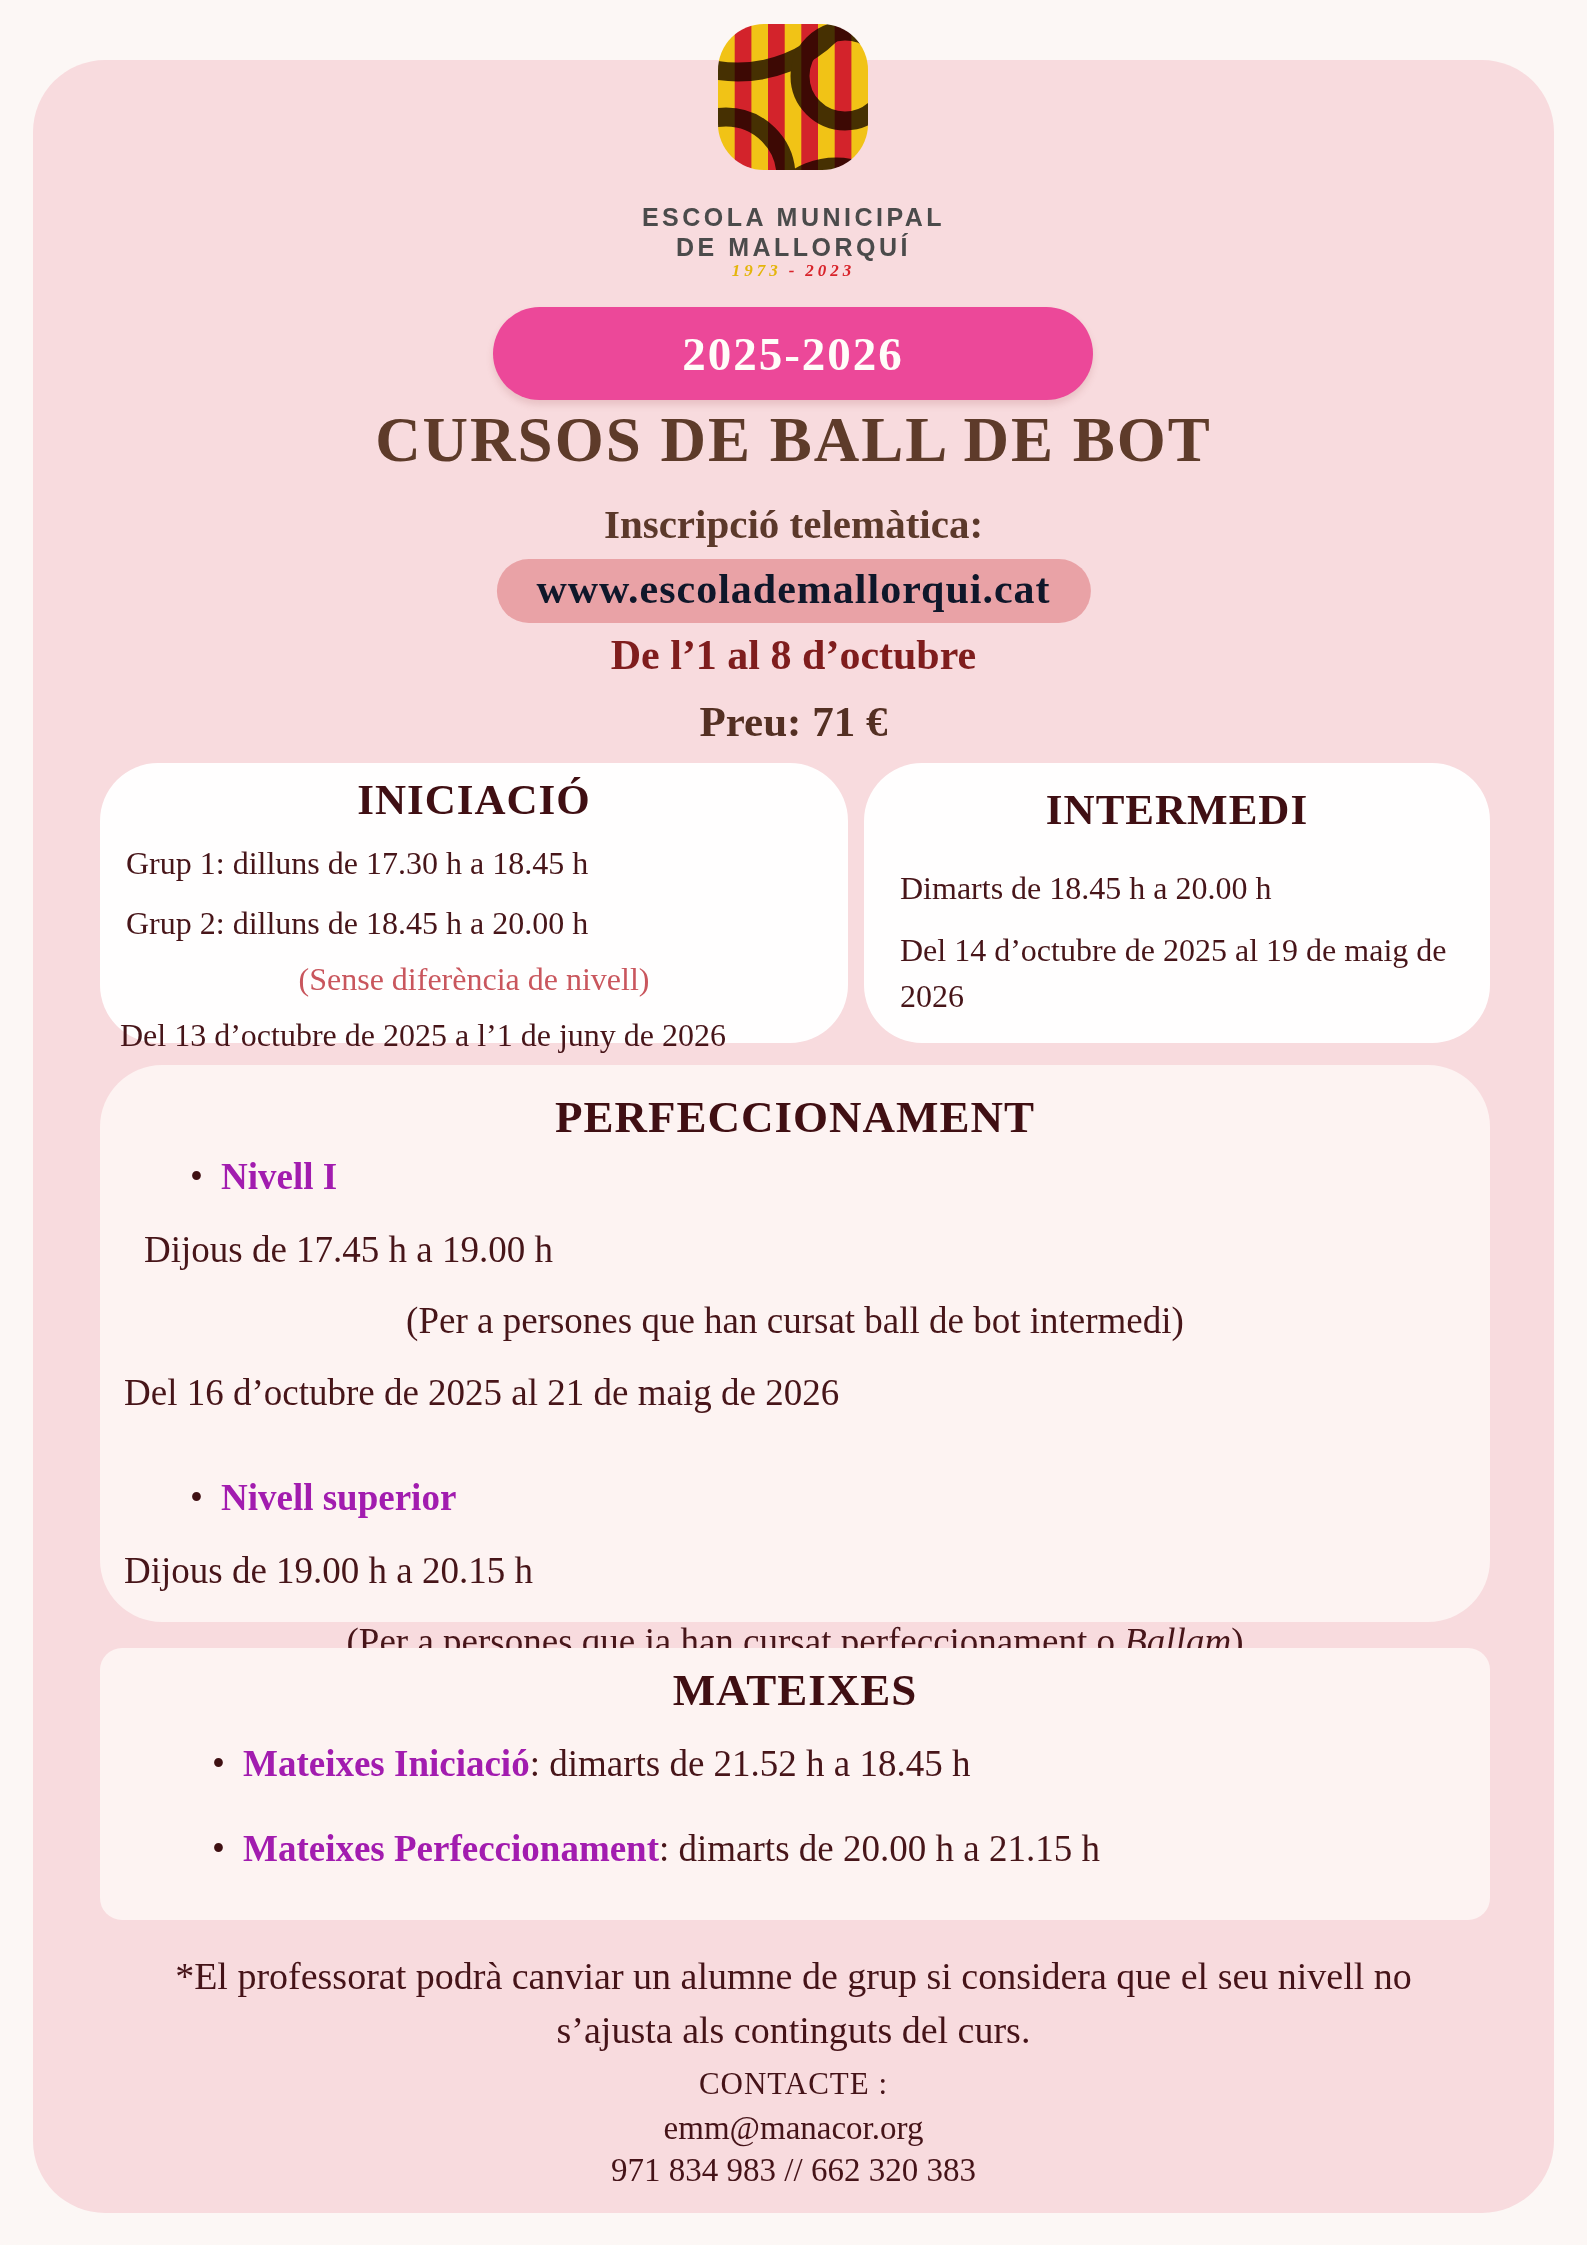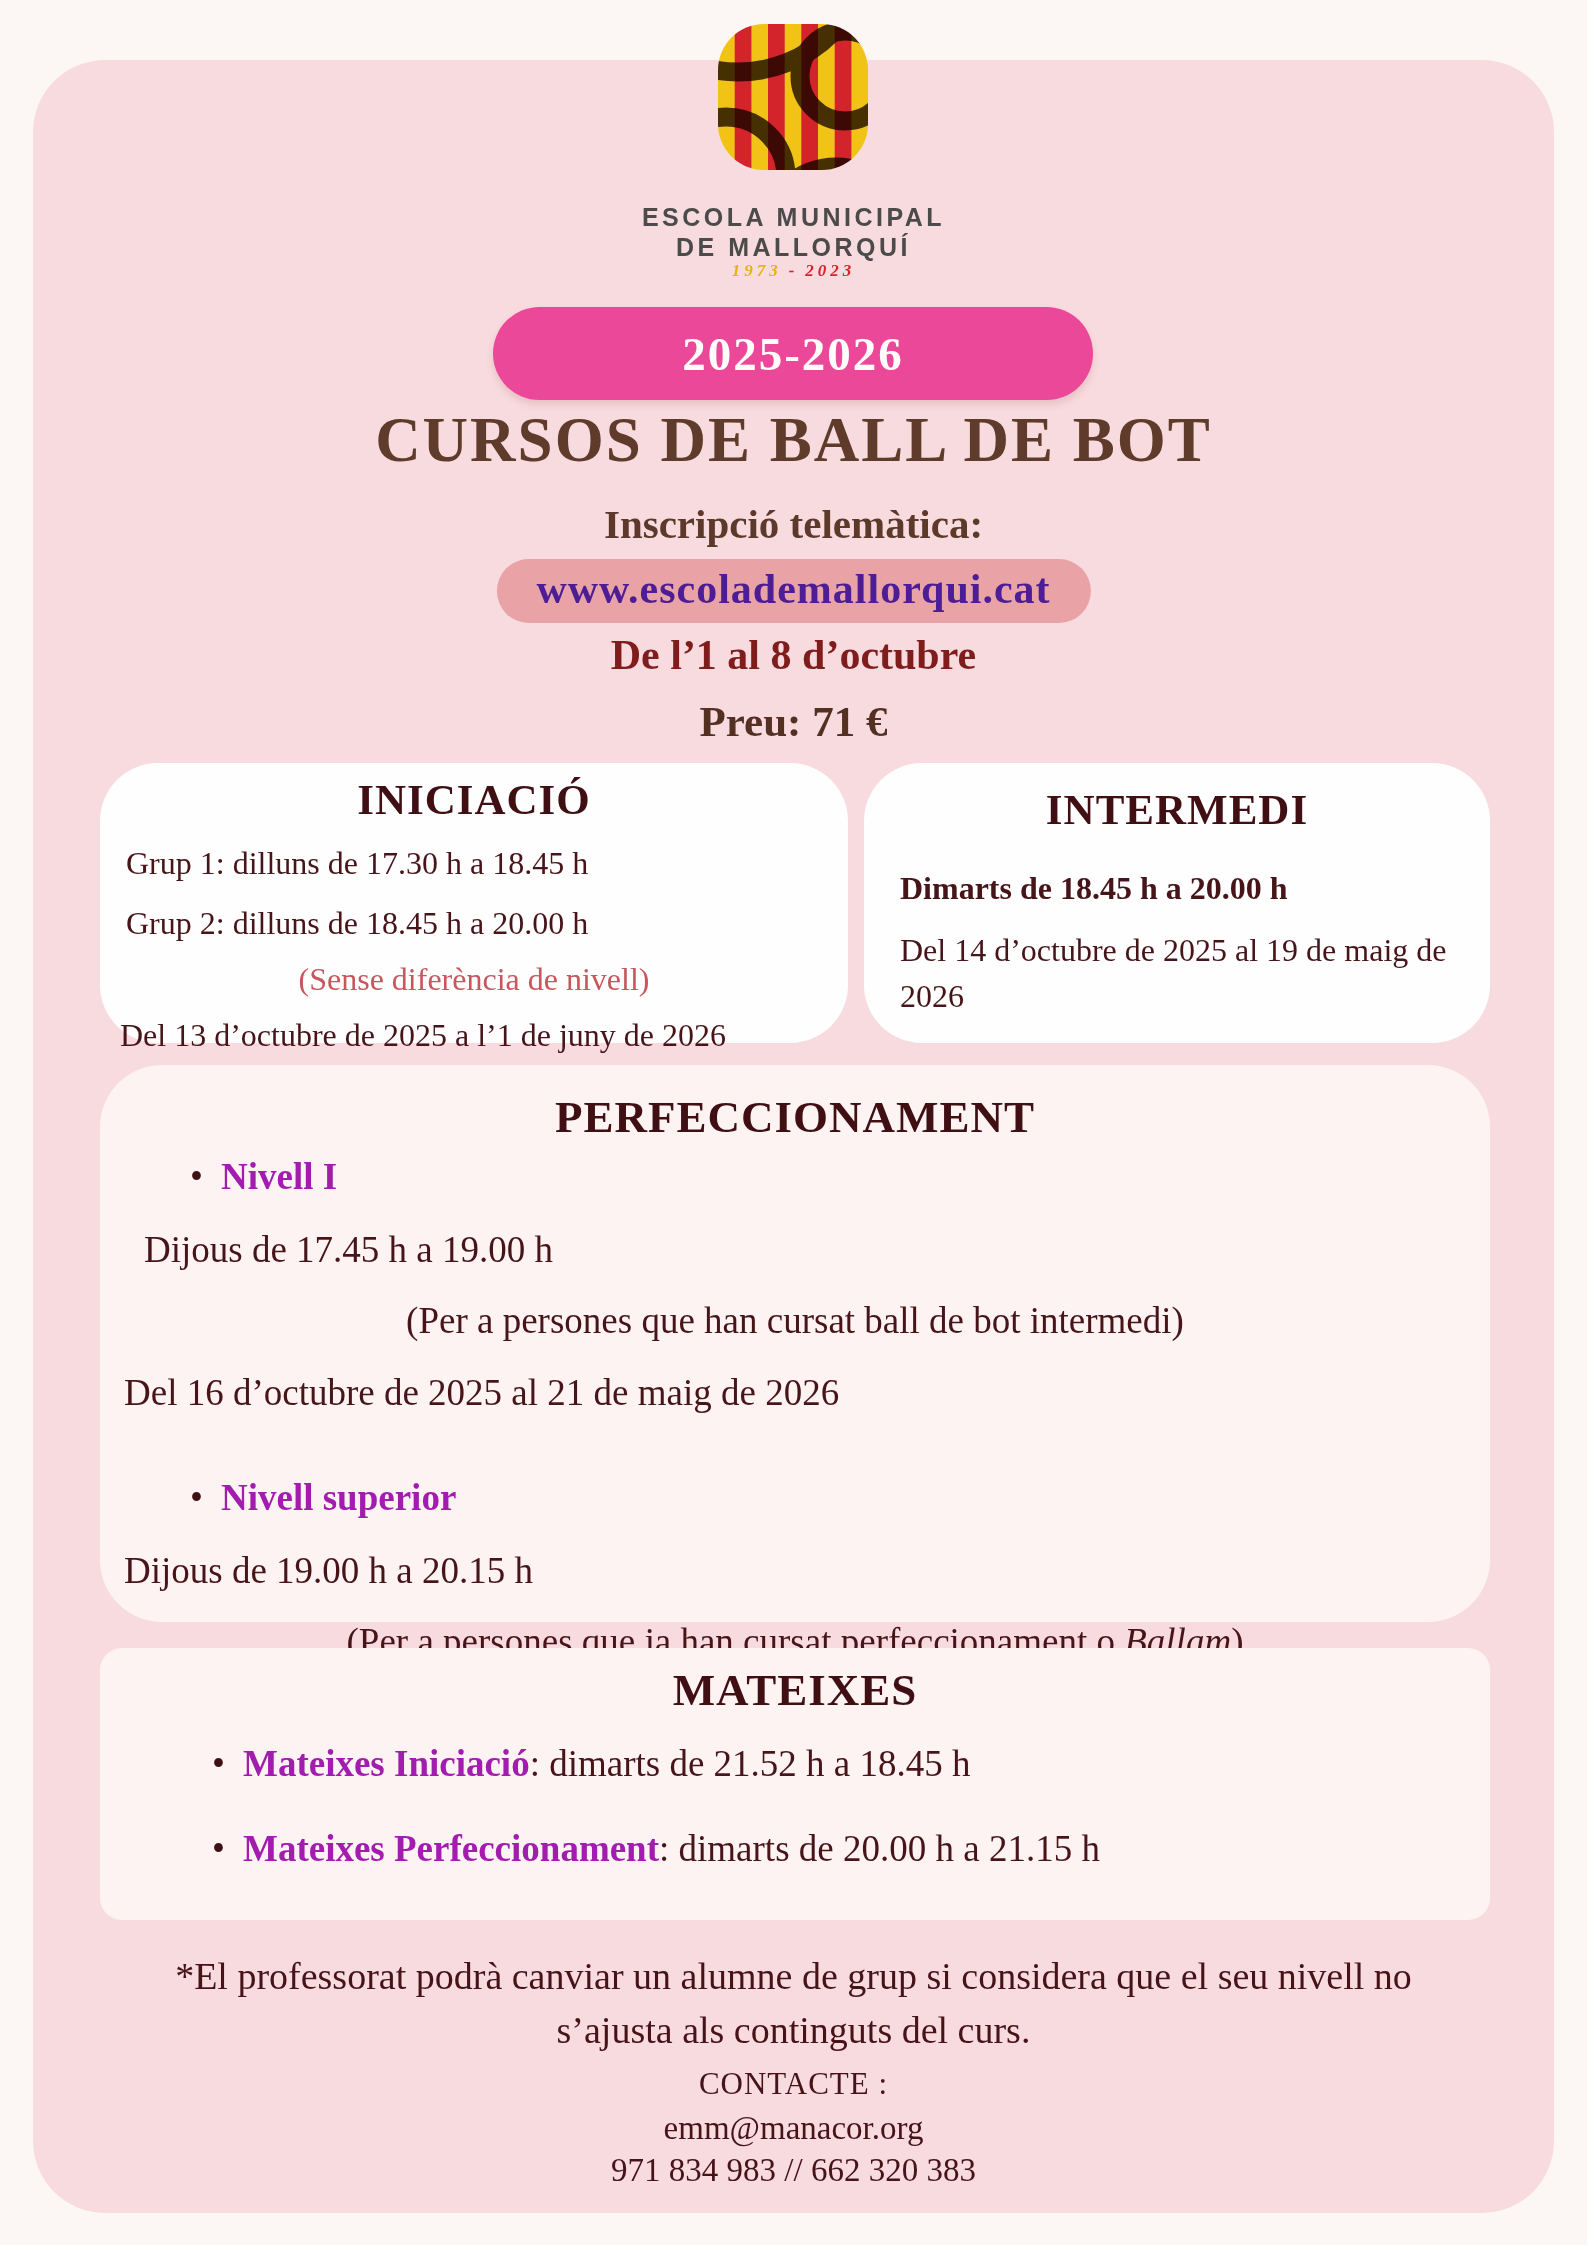--- a/index.html
+++ b/index.html
@@ -35,21 +35,21 @@
     position:absolute; top:404px; left:0; width:100%; margin:0; text-align:center;
     font-size:63px; font-weight:bold; color:#5E3B2A; letter-spacing:2px;
   }
   .subtitle {
     position:absolute; top:500px; left:0; width:100%; text-align:center;
     font-size:41px; font-weight:bold; color:#5C392B;
   }
   .pill {
     position:absolute; top:559px; left:50%; transform:translateX(-50%);
     background:#E9A2A6; border-radius:42px; padding:6px 40px 10px;
-    font-size:42px; font-weight:bold; color:#4c1d95; letter-spacing:1px; white-space:nowrap;
+    font-size:42px; font-weight:bold; color:#0f172a; letter-spacing:1px; white-space:nowrap;
   }
   .dates {
     position:absolute; top:631px; left:0; width:100%; text-align:center;
     font-size:42px; font-weight:bold; color:#7f1d1d;
   }
   .price {
     position:absolute; top:697px; left:0; width:100%; text-align:center;
     font-size:43px; font-weight:bold; color:#543023;
   }
 
@@ -64,21 +64,21 @@
     left:864px; top:763px; width:626px; height:280px; border-radius:58px; background:#FFFEFE;
   }
   #box-iniciacio h2, #box-intermedi h2 { font-size:43px; }
   #box-iniciacio h2 { padding-top:12px; }
   #box-intermedi h2 { padding-top:22px; }
   #box-iniciacio p, #box-intermedi p { font-size:32px; }
   #box-iniciacio .grup1  { margin:21px 22px 0 26px; }
   #box-iniciacio .grup2  { margin:23px 22px 0 26px; }
   #box-iniciacio .note   { margin:19px 0 0; text-align:center; color:#C9565D; }
   #box-iniciacio .period { margin:19px 14px 0 20px; }
-  #box-intermedi .sched  { margin:36px 26px 0 36px;font-weight:bold; }
+  #box-intermedi .sched  { margin:36px 26px 0 36px; }
   #box-intermedi .period { margin:20px 30px 0 36px; line-height:1.45; }
 
   #box-perf {
     left:100px; top:1065px; width:1390px; height:557px; border-radius:62px; background:#FDF3F2;
   }
   #box-perf h2 { font-size:45px; padding-top:26px; }
   #box-perf p { font-size:37px; margin-left:40px; margin-right:40px; }
   #box-perf .bullet-line1 { margin-top:12px;  margin-left:90px; }
   #box-perf .bullet-line2 { margin-top:62px;  margin-left:90px; }
   #box-perf .sched1  { margin-top:30px; margin-left:44px; }

